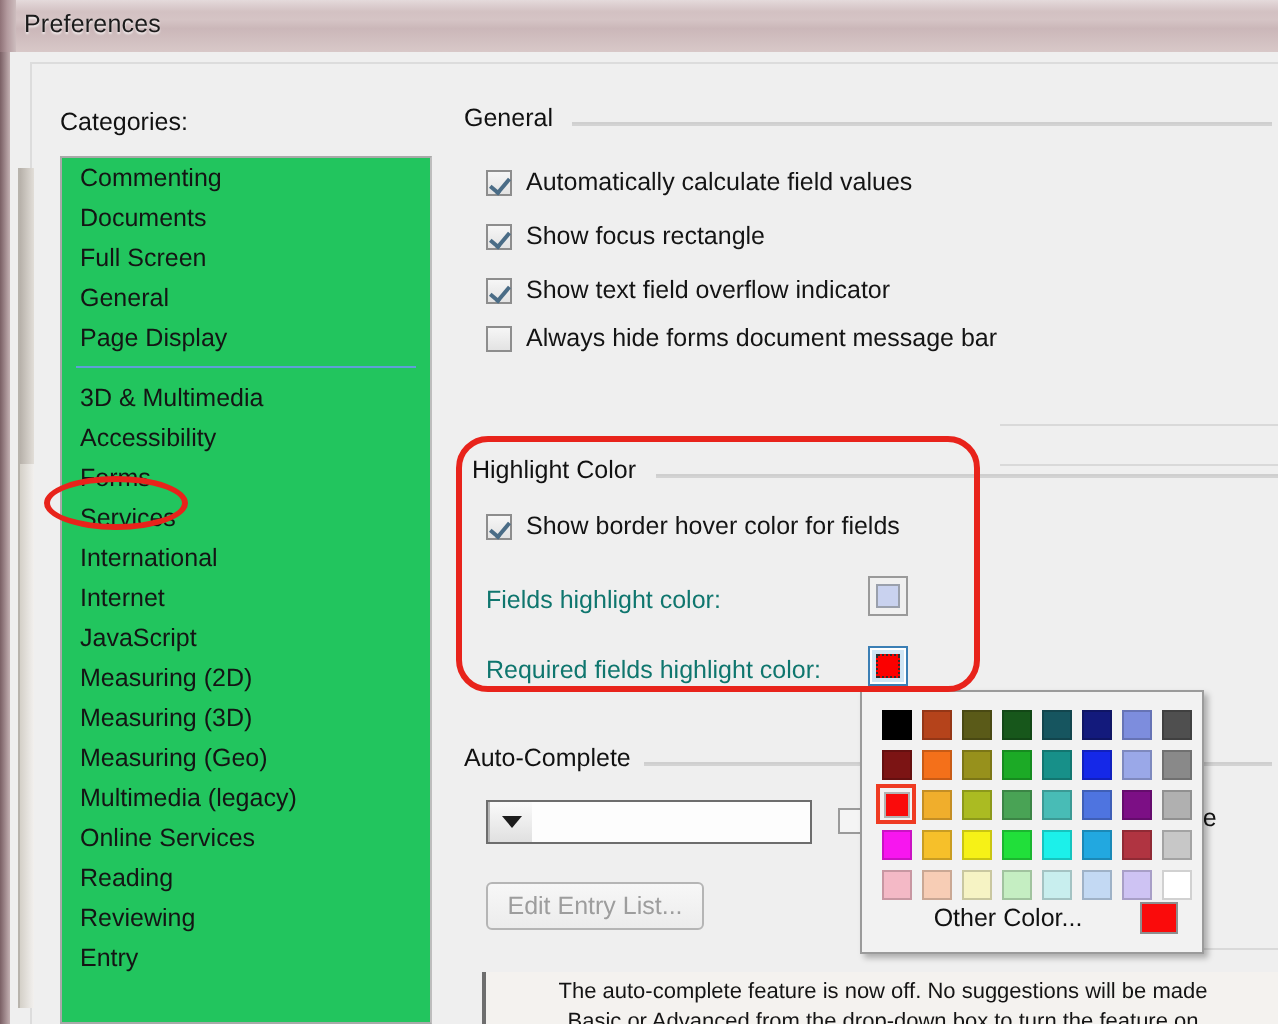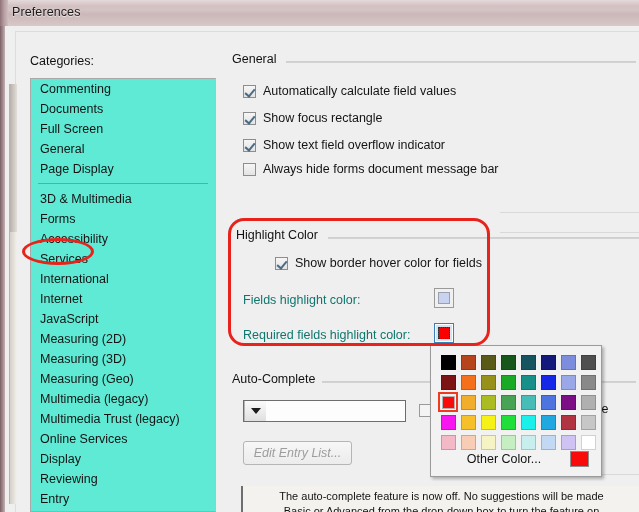--- a/index.html
+++ b/index.html
@@ -44,21 +44,21 @@
     border-top:1px solid #dcdcdc;border-left:1px solid #dcdcdc;
     box-sizing:border-box;
   }
 
   
   .cat-label{
     position:absolute;left:30px;top:54px;font-size:12.5px;color:#111;
   }
   .cat-listbox{
     position:absolute;left:30px;top:78px;width:186px;height:434px;
-    background:#5eead4;border:1px solid #a9a9a9;border-right-color:#bdbdbd;
+    background:#22c55e;border:1px solid #a9a9a9;border-right-color:#bdbdbd;
     box-sizing:border-box;overflow:hidden;
   }
   .cat-item{
     height:20px;line-height:20px;padding-left:9px;font-size:12.5px;color:#141414;
     white-space:nowrap;
   }
   .cat-sep{
     height:10px;position:relative;
   }
   .cat-sep:after{
@@ -145,21 +145,21 @@
     width:0;height:0;border-left:5px solid transparent;border-right:5px solid transparent;
     border-top:6px solid #1c1c1c;
   }
 
   
   .btn{
     position:absolute;box-sizing:border-box;
     border:1px solid #b5b5b5;border-radius:3px;
     background:linear-gradient(to bottom,#f7f7f7,#ececec);
     color:#9d9d9d;font-size:12.5px;
-    display:flex;align-items:center;justify-content:center;font-style:italic;
+    display:flex;align-items:center;justify-content:center;
   }
 
   
   .infobox{
     position:absolute;box-sizing:border-box;
     background:#f4f2ef;border-left:2px solid #6e6e6e;
     padding:3px 6px 0 7px;overflow:hidden;
   }
   .infobox div{font-size:11px;color:#141414;line-height:15px;white-space:nowrap;text-align:center;}
 
@@ -230,33 +230,32 @@
 
   <div class="cat-label">Categories:</div>
   <div class="cat-listbox" id="cat-listbox">
       <div class="cat-item">Commenting</div>
       <div class="cat-item">Documents</div>
       <div class="cat-item">Full Screen</div>
       <div class="cat-item">General</div>
       <div class="cat-item">Page Display</div>
       <div class="cat-sep"></div>
       <div class="cat-item">3D &amp; Multimedia</div>
+      <div class="cat-item">Accessibility</div>
       <div class="cat-item">Forms</div>
-      <div class="cat-item">Accessibility</div>
       <div class="cat-item">Services</div>
       <div class="cat-item">International</div>
       <div class="cat-item">Internet</div>
       <div class="cat-item">JavaScript</div>
       <div class="cat-item">Measuring (2D)</div>
       <div class="cat-item">Measuring (3D)</div>
       <div class="cat-item">Measuring (Geo)</div>
       <div class="cat-item">Multimedia (legacy)</div>
-      <div class="cat-item">Multimedia Trust (legacy)</div>
       <div class="cat-item">Online Services</div>
-      <div class="cat-item">Display</div>
+      <div class="cat-item">Reading</div>
       <div class="cat-item">Reviewing</div>
       <div class="cat-item">Entry</div>
     </div>
 
   <div class="group" style="left:232px;top:52px;width:404px;height:14px;">
     <div class="group-title">General</div>
     <div class="group-rule" style="left:54px;width:350px;"></div>
   </div>
   <div id="general-options">
       <div class="cb-row" style="left: 243px; top: 84px;">
@@ -275,21 +274,21 @@
         <span class="cbox"></span>
         <span class="cb-label">Always hide forms document message bar</span>
       </div>
     </div>
 
   <div class="group" style="left:236px;top:228px;width:250px;height:14px;">
     <div class="group-title">Highlight Color</div>
     <div class="group-rule" style="left:92px;width:400px;"></div>
   </div>
 
-  <div class="cb-row" style="left:243px;top:256px;margin-left:32px;">
+  <div class="cb-row" style="left:243px;top:256px;">
     <span class="cbox checked"></span>
     <span class="cb-label">Show border hover color for fields</span>
   </div>
 
   <div class="plain-label" style="left:243px;top:293px;">Fields highlight color:</div>
   <div class="swatch-btn" id="fields-swatch" style="left:434px;top:288px;">
     <span class="inner" style="background: rgb(201, 210, 239);"></span>
   </div>
 
   <div class="plain-label" style="left:243px;top:328px;">Required fields highlight color:</div>

